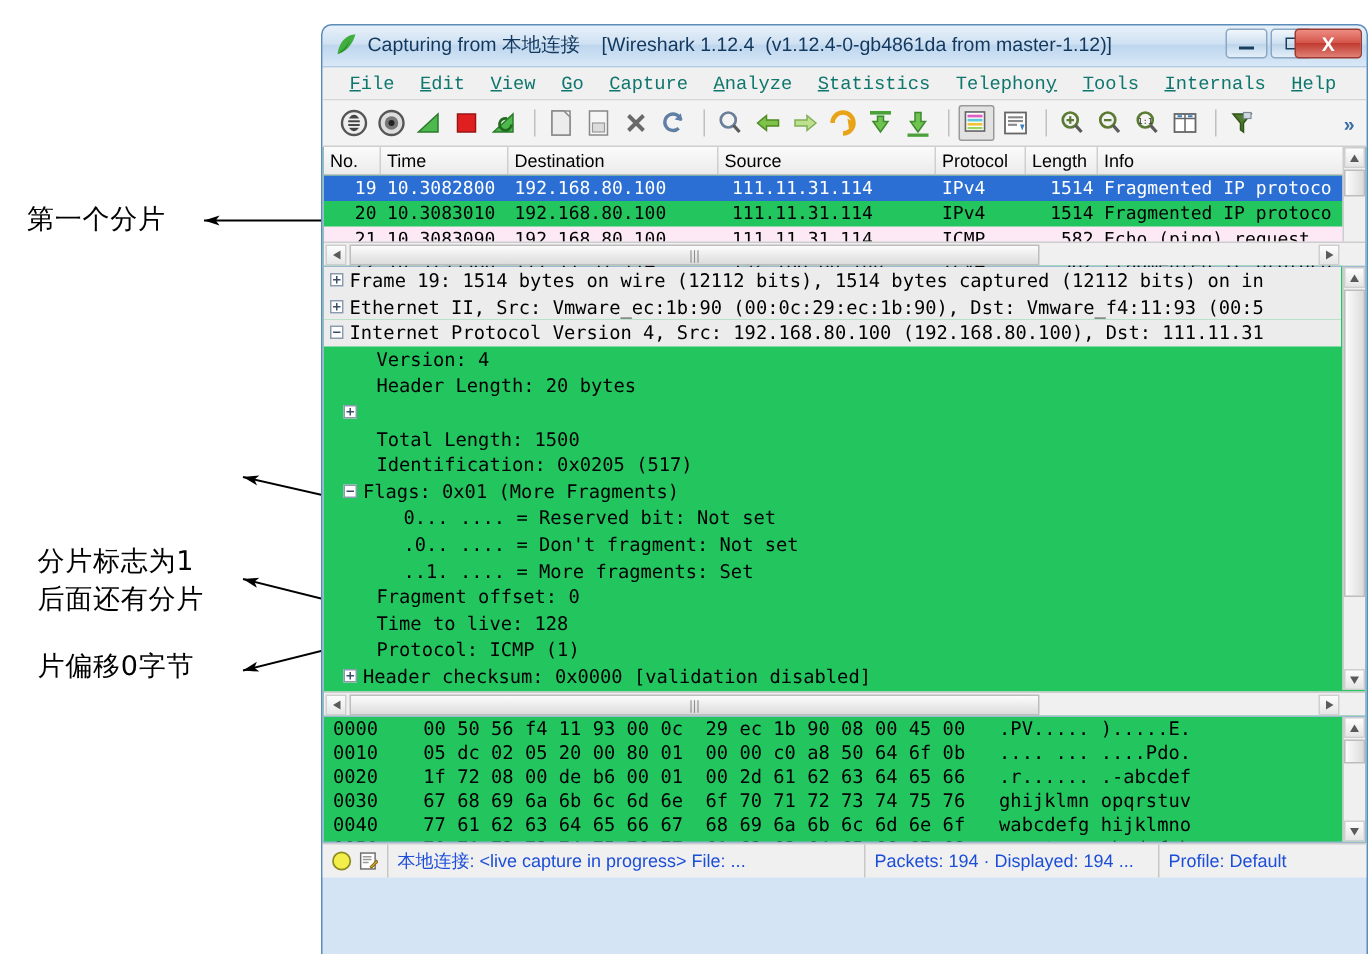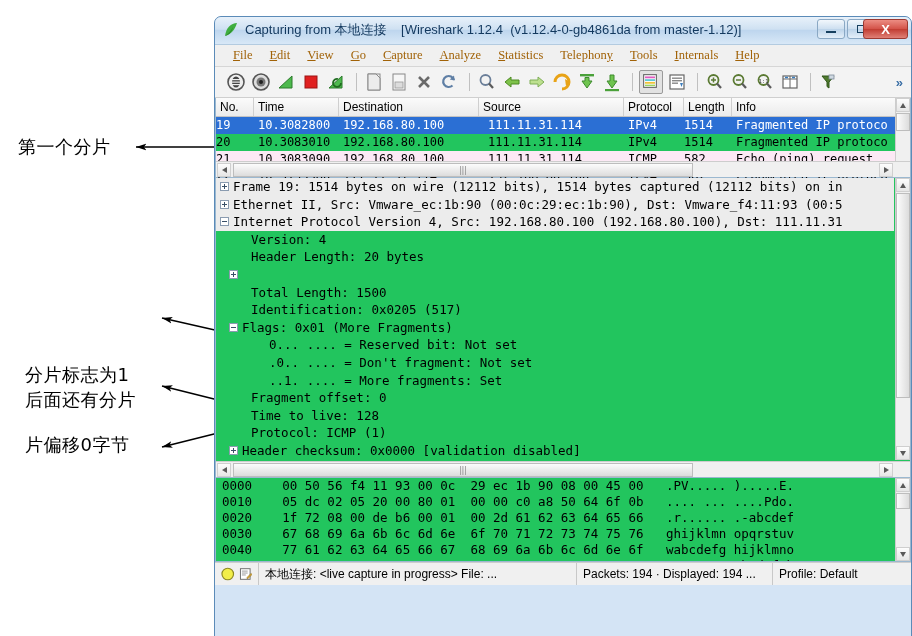--- a/index.html
+++ b/index.html
@@ -54,22 +54,22 @@
   }
   #minglyph{width:10px;height:2px;background:#17405f;margin-top:6px;}
   #maxglyph{width:9px;height:8px;border:1.5px solid #17405f;box-sizing:border-box;}
 
   
   #menubar{
     height:21px;background:#f0f0f0;border-bottom:1px solid #d6d6d6;
     display:flex;align-items:center;padding-left:18px;
   }
   .menu-item{
-    font-size:12.5px;color:#a16207;margin-right:17px;white-space:nowrap;
-    font-family:Liberation Serif, serif;
+    font-size:12.5px;color:#0f766e;margin-right:17px;white-space:nowrap;
+    font-family:Liberation Mono, monospace;
   }
   .menu-item span.u{text-decoration:underline;}
 
   
   #toolbar{
     height:30px;background:#f3f3f3;border-bottom:1px solid #cfcfcf;
     display:flex;align-items:center;padding-left:10px;position:relative;
   }
   .tb{width:22px;height:22px;margin-right:3px;position:relative;display:inline-block;}
   .tb svg{display:block;}
@@ -140,21 +140,21 @@
     border-right:1px solid #cfcfcf;box-sizing:border-box;padding-left:4px;
     line-height:18px;overflow:hidden;white-space:nowrap;
   }
   .plrow{
     height:17px;display:flex;font-family:"DejaVu Sans Mono","Liberation Mono",monospace;
     font-size:12px;line-height:17px;color:#000;white-space:nowrap;
   }
   .plrow .c{box-sizing:border-box;overflow:hidden;padding-right:3px;}
   .plrow.sel{background:#2b6fd4;color:#fff;}
   .plrow.icmp{background:#fce9f5;}
-  .ra{}
+  .ra{text-align:right;}
   .la{text-align:left;padding-left:4px;}
 
   
   #detail{height:300px;border:1px solid #9bb8d0;border-top:none;}
   #dt-inner{position:absolute;left:0;top:0;right:16px;bottom:17px;overflow:hidden;}
   .dtrow{
     height:17.6px;line-height:17.6px;white-space:nowrap;
     font-family:"DejaVu Sans Mono","Liberation Mono",monospace;font-size:12.5px;color:#000;
     position:relative;padding-left:4px;
   }
@@ -173,21 +173,21 @@
   #hx-inner{position:absolute;left:0;top:0;right:16px;bottom:0;overflow:hidden;}
   .hxrow{
     height:16px;line-height:16px;white-space:pre;
     font-family:"DejaVu Sans Mono","Liberation Mono",monospace;font-size:12.5px;color:#000;
     padding-left:6px;
   }
 
   
   #statusbar{
     height:22px;background:#f0f0f0;border-top:1px solid #cdcdcd;
-    display:flex;align-items:flex-end;font-size:12px;color:#000000;
+    display:flex;align-items:flex-end;font-size:12px;color:#1d4ed8;
   }
   .sb-sec{border-right:1px solid #c8c8c8;height:100%;display:flex;align-items:center;padding:0 6px;box-sizing:border-box;white-space:nowrap;overflow:hidden;}
   #sb-icons{width:44px;justify-content:flex-start;gap:4px;}
 </style>
 </head>
 <body>
 
 <div id="annotations">
   <div class="anno" style="left:18px;top:134px;">第一个分片</div>
   <div class="anno" style="left:25px;top:362px;">分片标志为1

